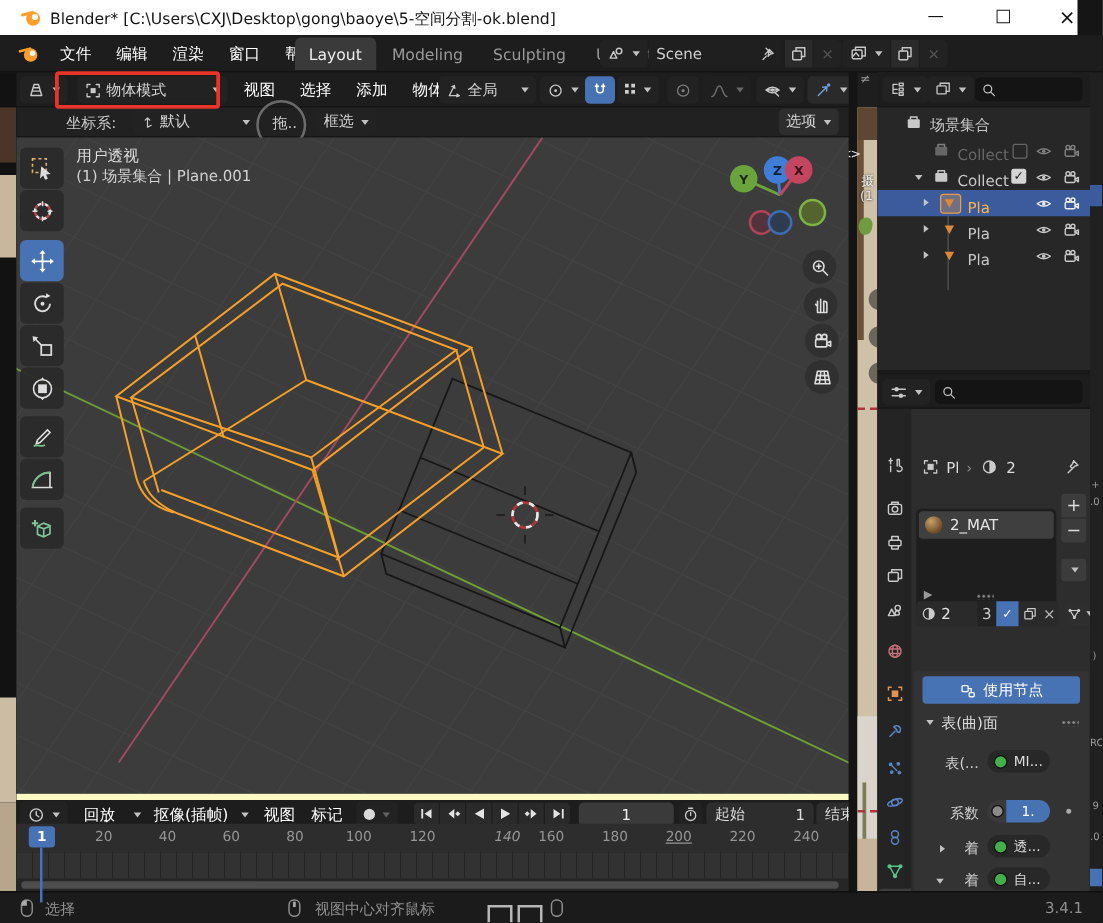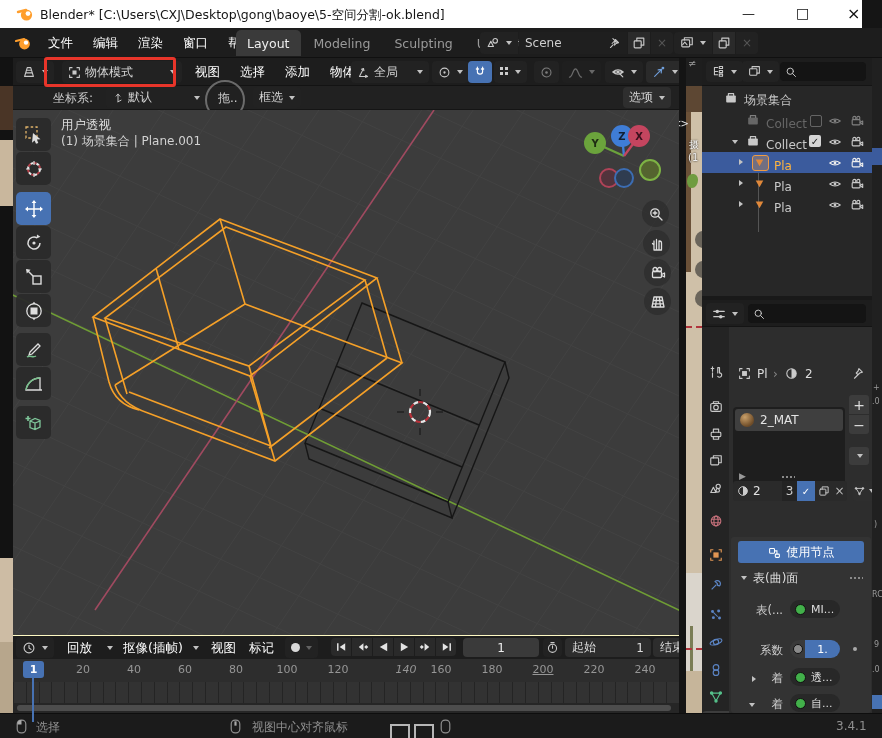--- a/index.html
+++ b/index.html
@@ -401,21 +401,21 @@
           <path d="M11.5,9.5 l3,-1.5 v4 l-3,-1.5"></path>
         </svg>
     </div>
     <div class="fbtn" style="left:631px;top:178px;">
       <svg class="ic" width="16" height="16" viewBox="0 0 16 16" style="stroke:#ddd;">
           <path d="M4,3 h8 l2,10 H2Z M6.7,3 L5.5,13 M9.3,3 l1.2,10 M3.3,6.5 h9.4 M2.7,9.8 h10.6"></path>
         </svg>
     </div>
   </div>
 
-  <div class="t" style="left:13px;top:635px;width:666px;height:40px;background:#1d1d1d;border-top:1px solid #fef9c3;box-sizing:border-box;">
+  <div class="t" style="left:13px;top:635px;width:666px;height:40px;background:#1d1d1d;border-top:5px solid #fef9c3;box-sizing:border-box;">
     <span class="chip dk t" style="left:3px;top:1px;height:21px;">
       <svg class="ic" width="14" height="14" viewBox="0 0 16 16">
           <circle cx="8" cy="8" r="5.6"></circle>
           <path d="M8,4.8 V8 l2.3,1.6"></path>
         </svg>
       <i class="dd"></i>
     </span>
     <span class="menu t" style="left:44px;top:-1px;padding-right:2px;">
         <span>回放</span>
       </span>

